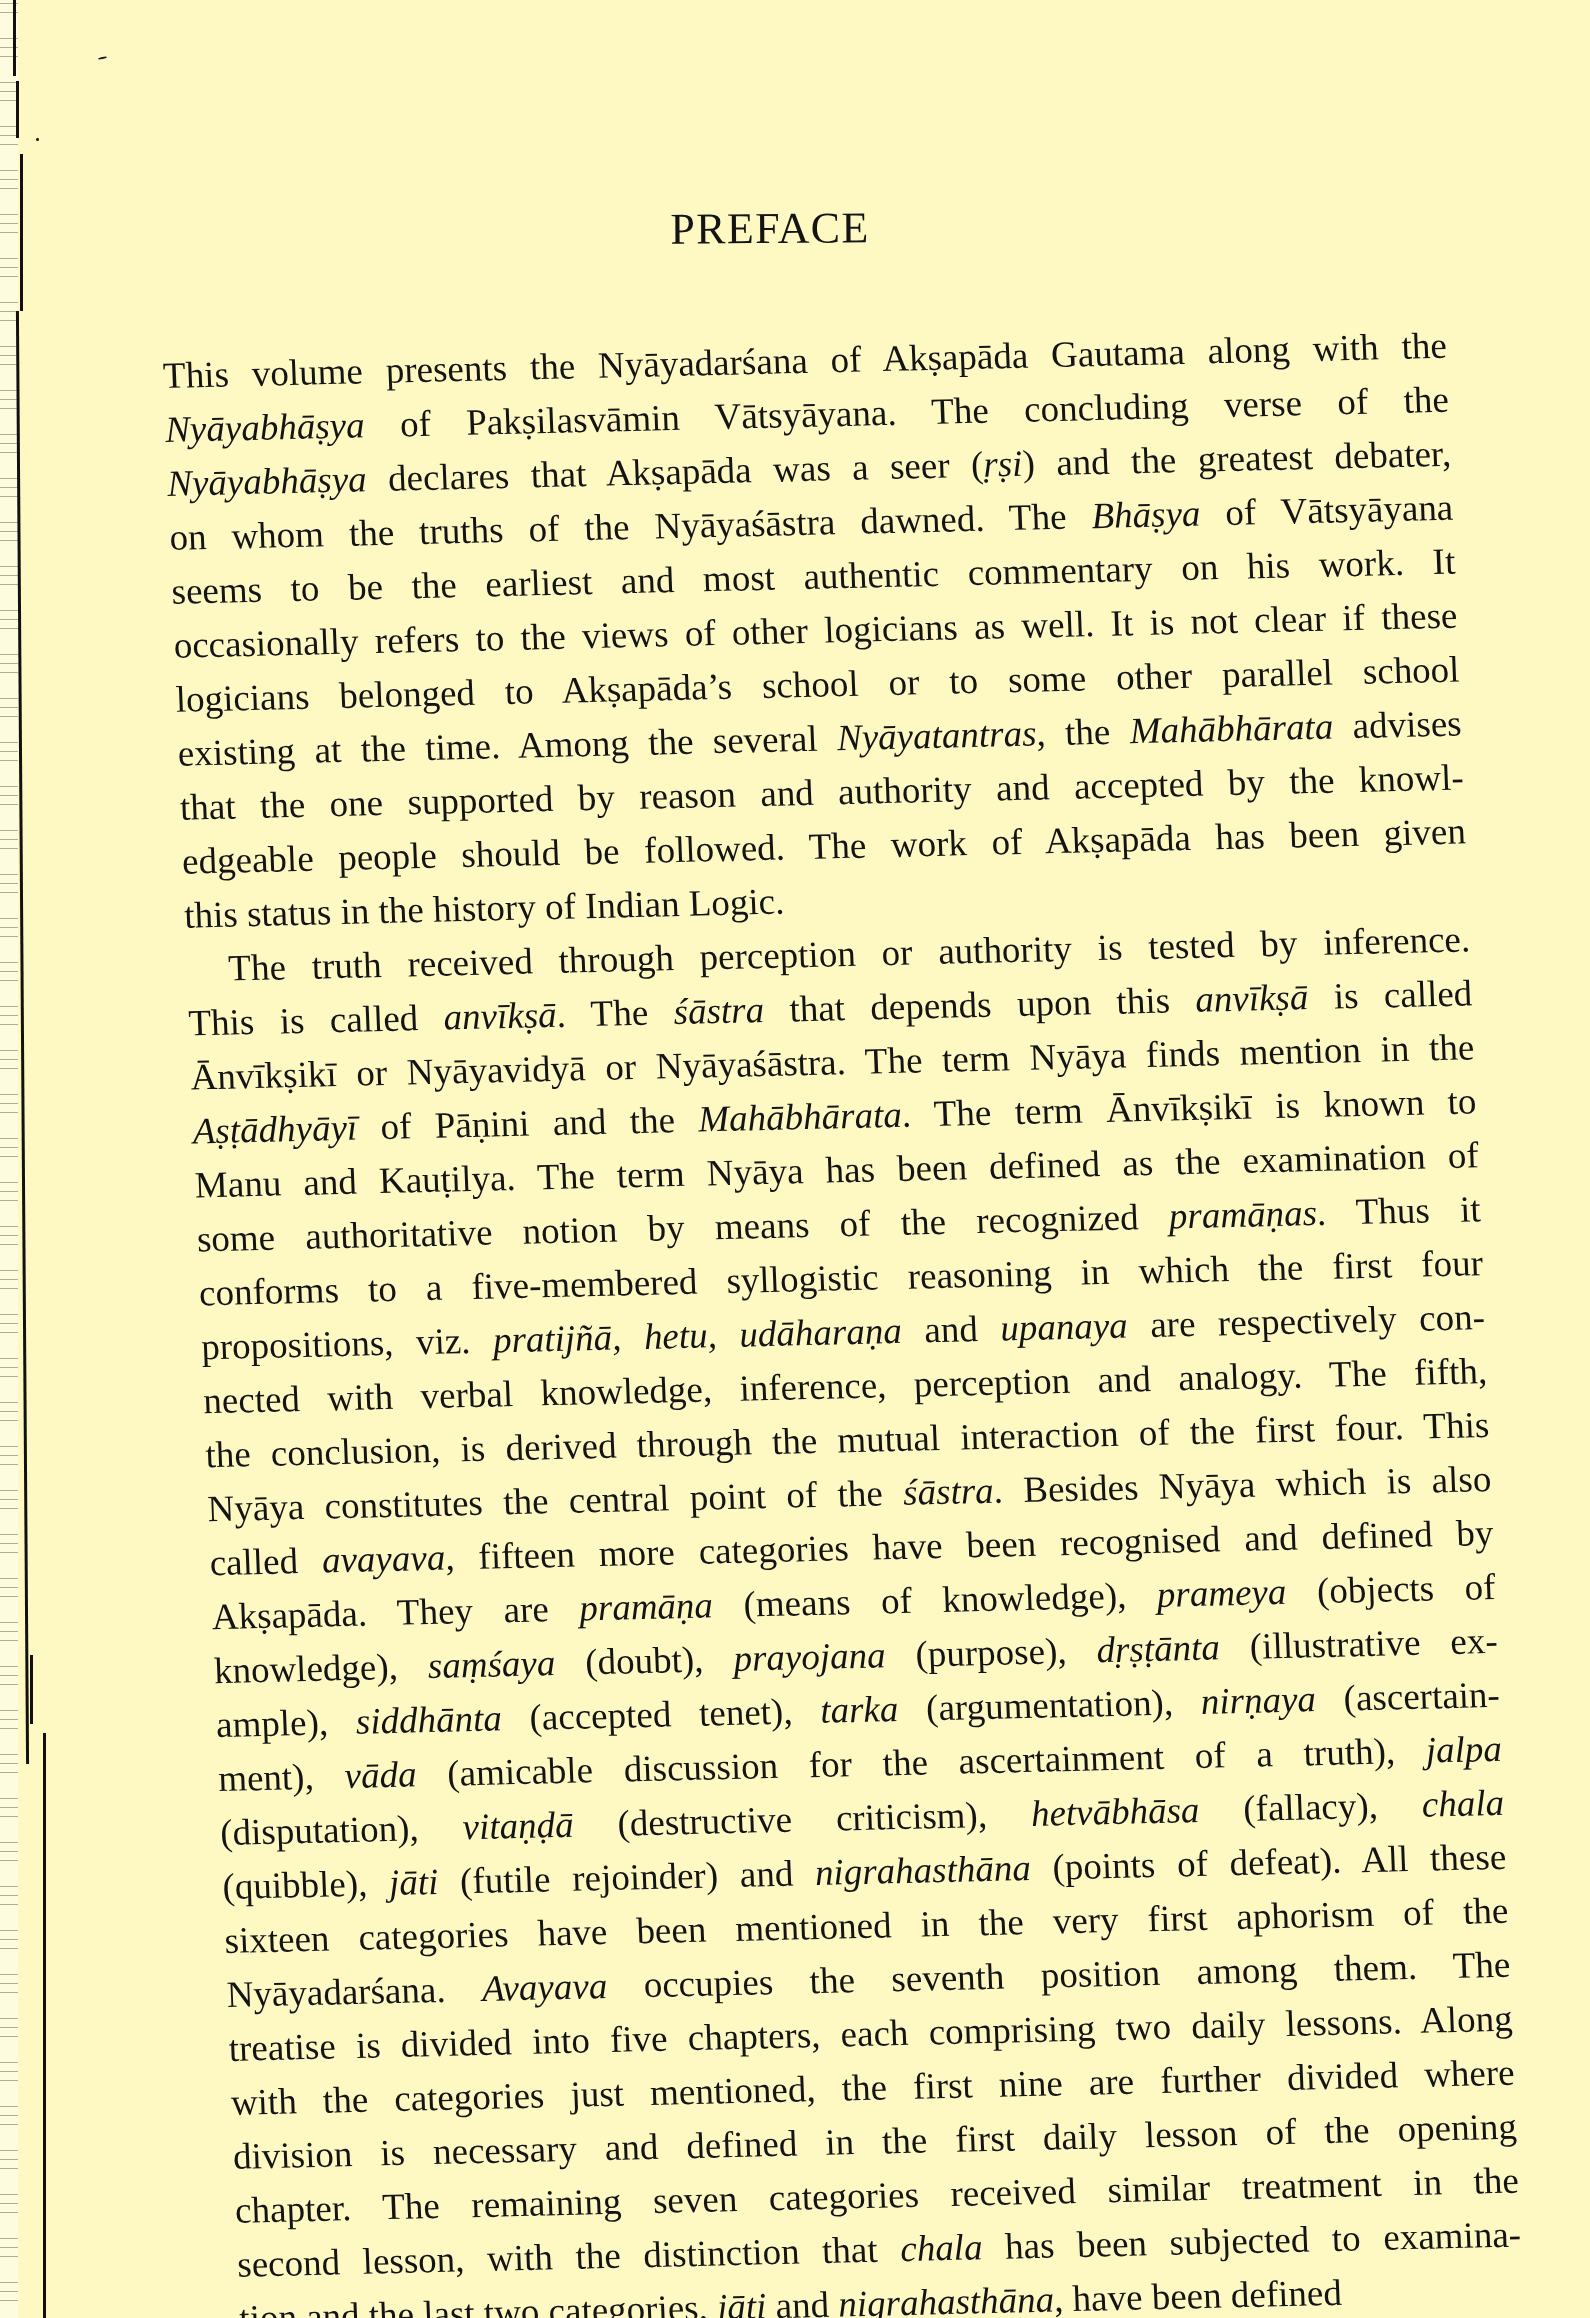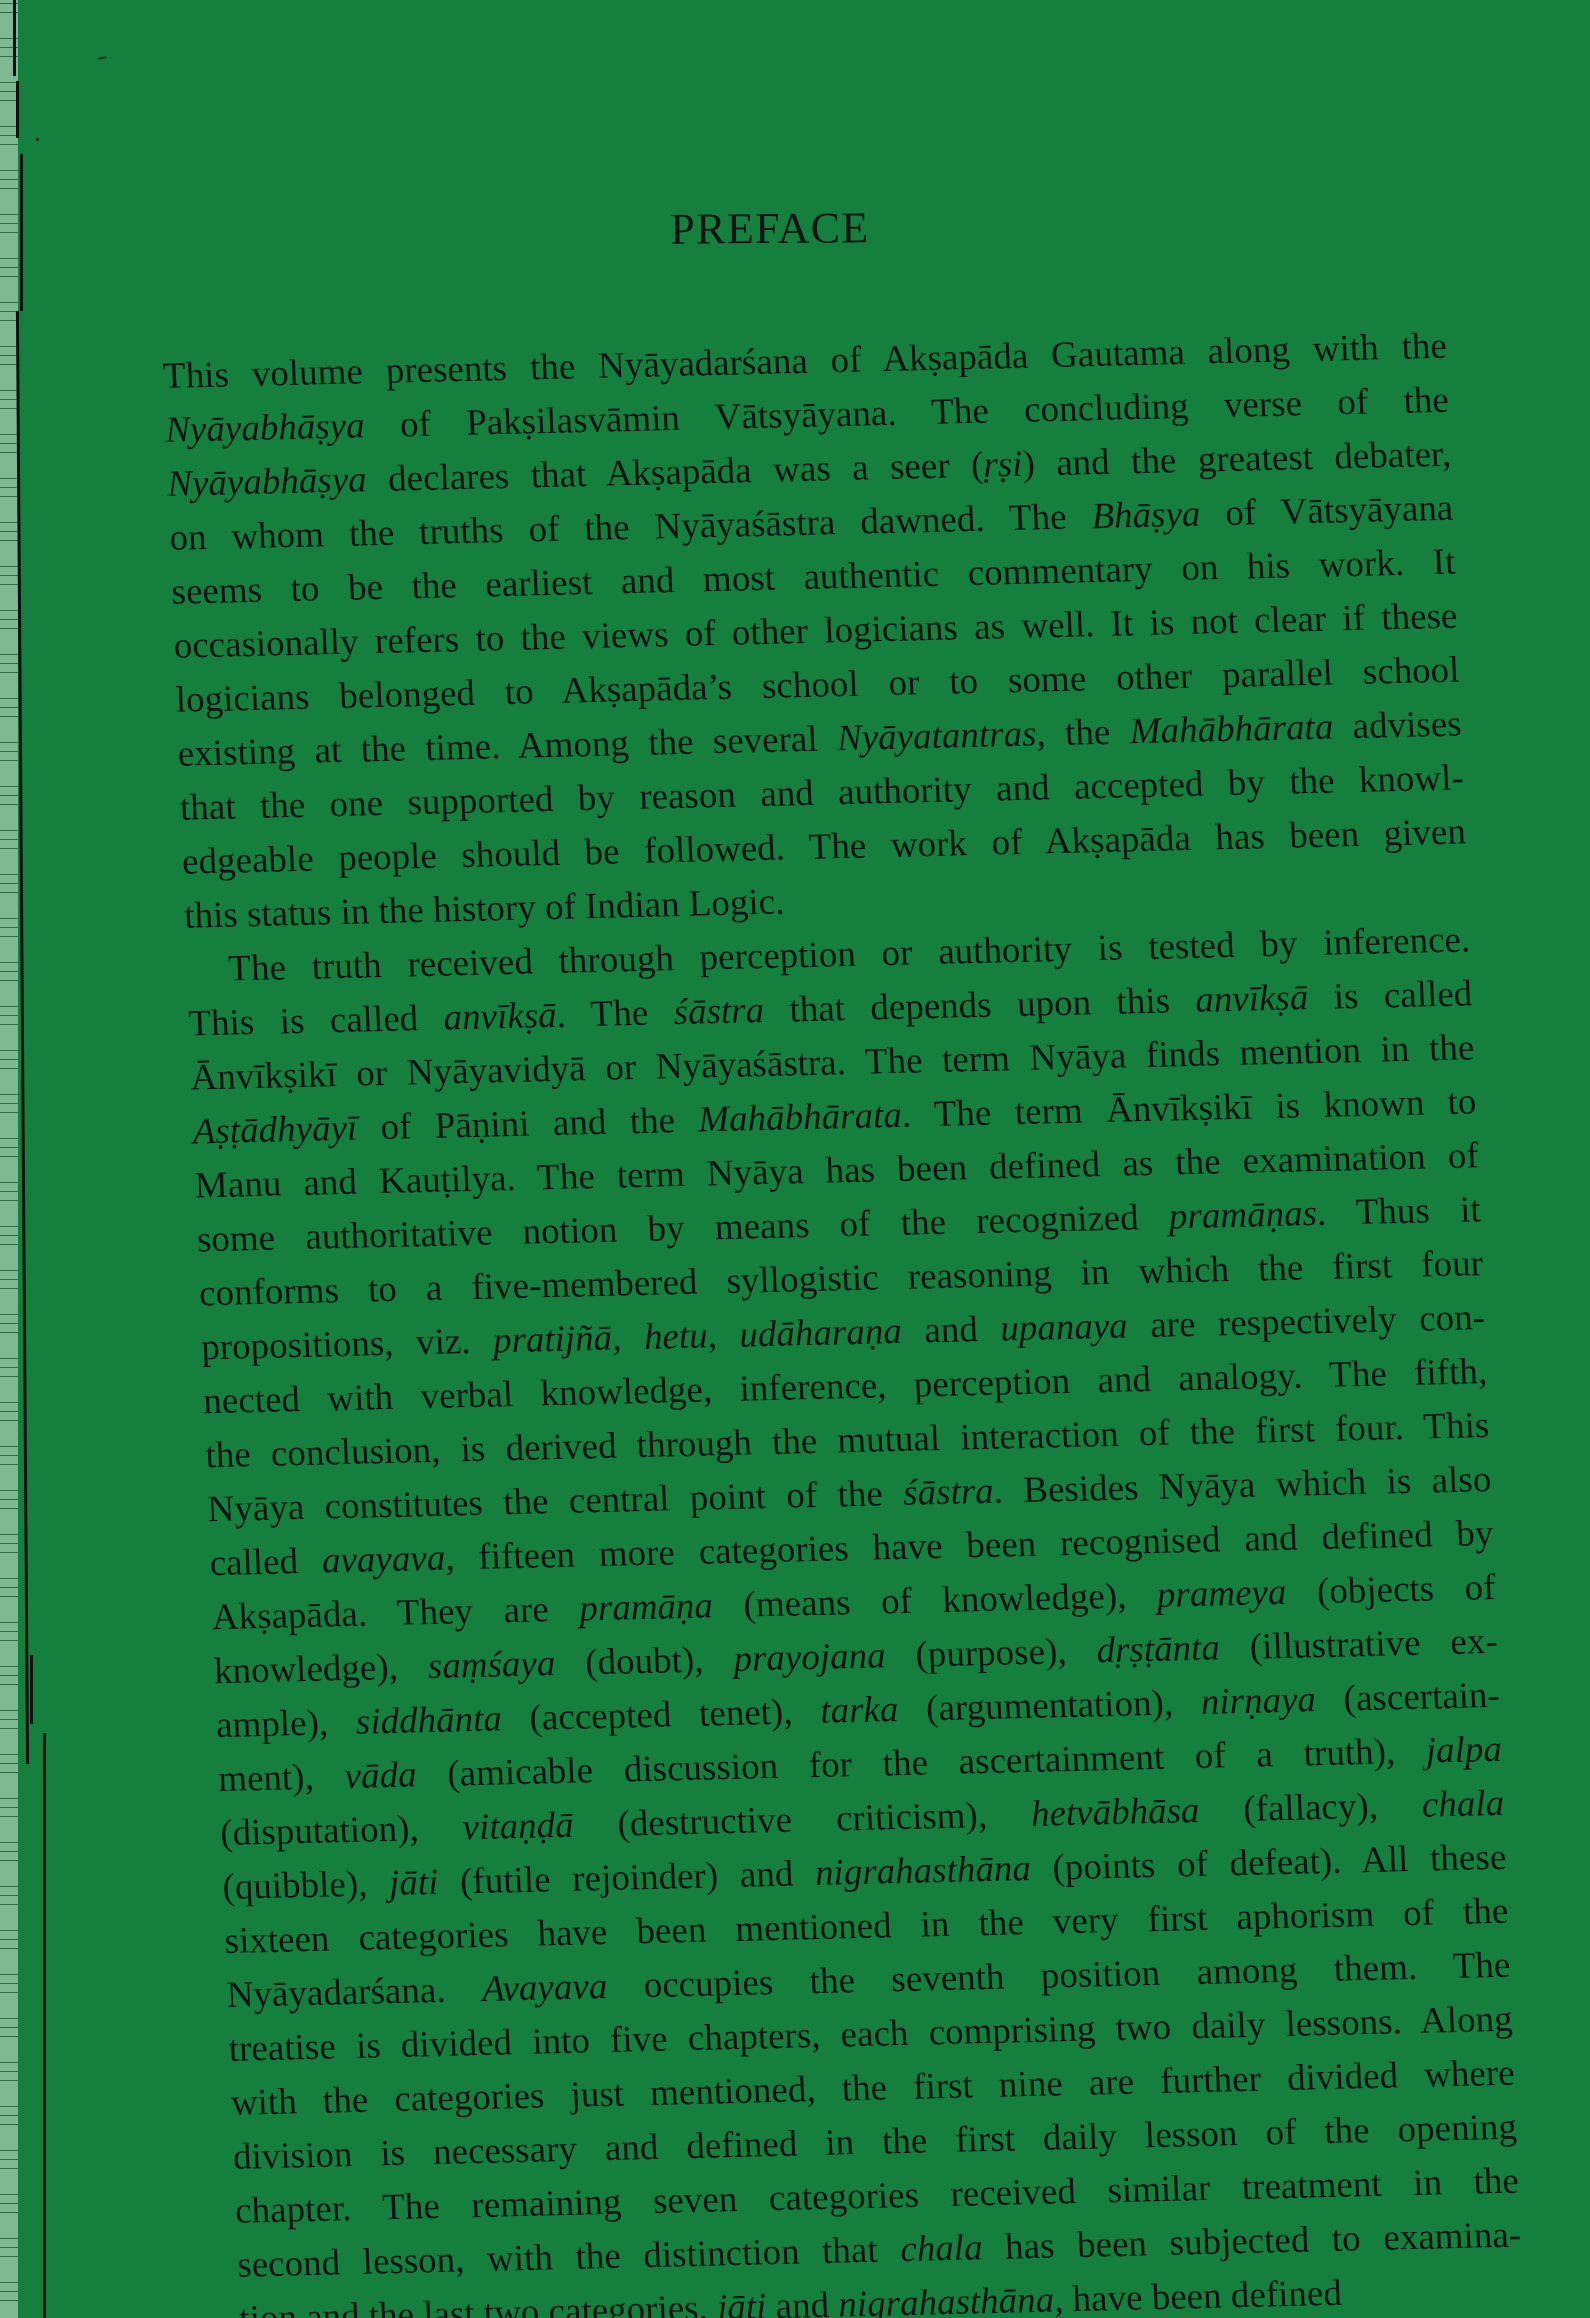--- a/index.html
+++ b/index.html
@@ -1,17 +1,17 @@
 <!DOCTYPE html>
 <html style="font-size:10px"><head>
 <meta charset="utf-8">
 <style>
   html, body { margin: 0; padding: 0; background: #ffffff; }
   body { width: 1590px; height: 2319px; position: relative; overflow: hidden; }
-  .page { position: absolute; left: 0; top: 0; width: 1590px; height: 2319px; background: #15803d; }
+  .page { position: absolute; left: 0; top: 0; width: 1590px; height: 2319px; background: #fef9c3; }
   .edge { position: absolute; top: 0; width: 3.8px; background: #111; }
   .speckle { position: absolute; top: 0; width: 17.6px; height: 2319px;
     background: repeating-linear-gradient(180deg, #fff 0px, #fff 3.1px, #555 3.1px, #555 3.8px, #fff 3.8px, #fff 8.8px);
     opacity: 0.45; }
   .title { position: absolute; left: 0; width: 1590px; top: 203px; text-align: center;
     font-family: "Liberation Serif", "DejaVu Serif", serif; font-size: 44px; letter-spacing: 1.3px;
     color: #141414; transform: translateX(-25px) rotate(-0.4deg); }
   .body-text { position: absolute; left: 162px; top: 349px; width: 1284px;
     font-family: "Liberation Serif", "DejaVu Serif", serif; font-size: 37px; line-height: 54px;
     color: #141414; transform-origin: 0 0; transform: rotate(-1.35deg) skewX(0.9deg); }

